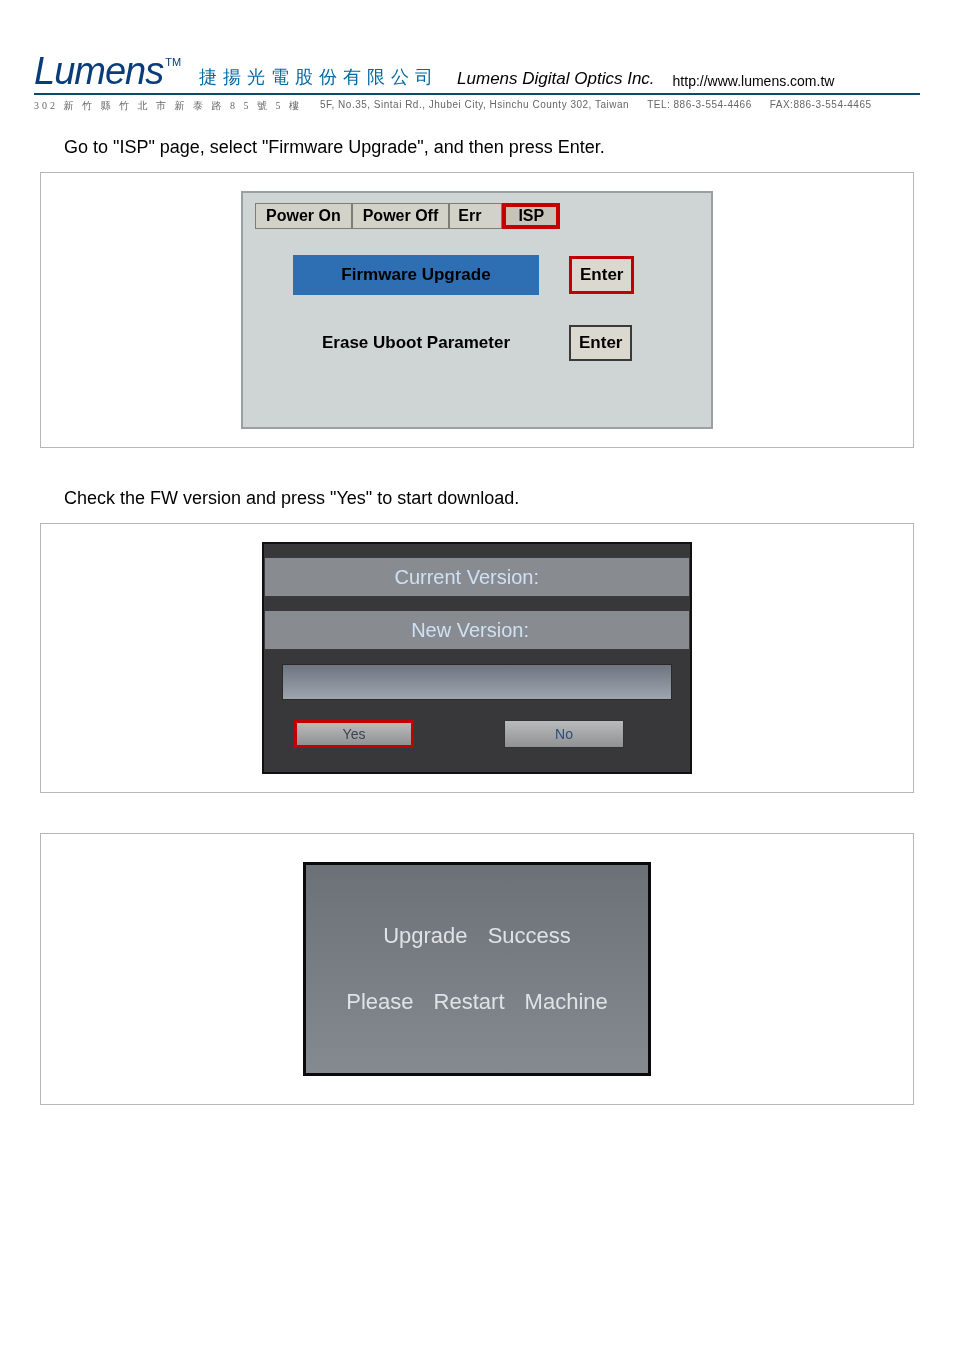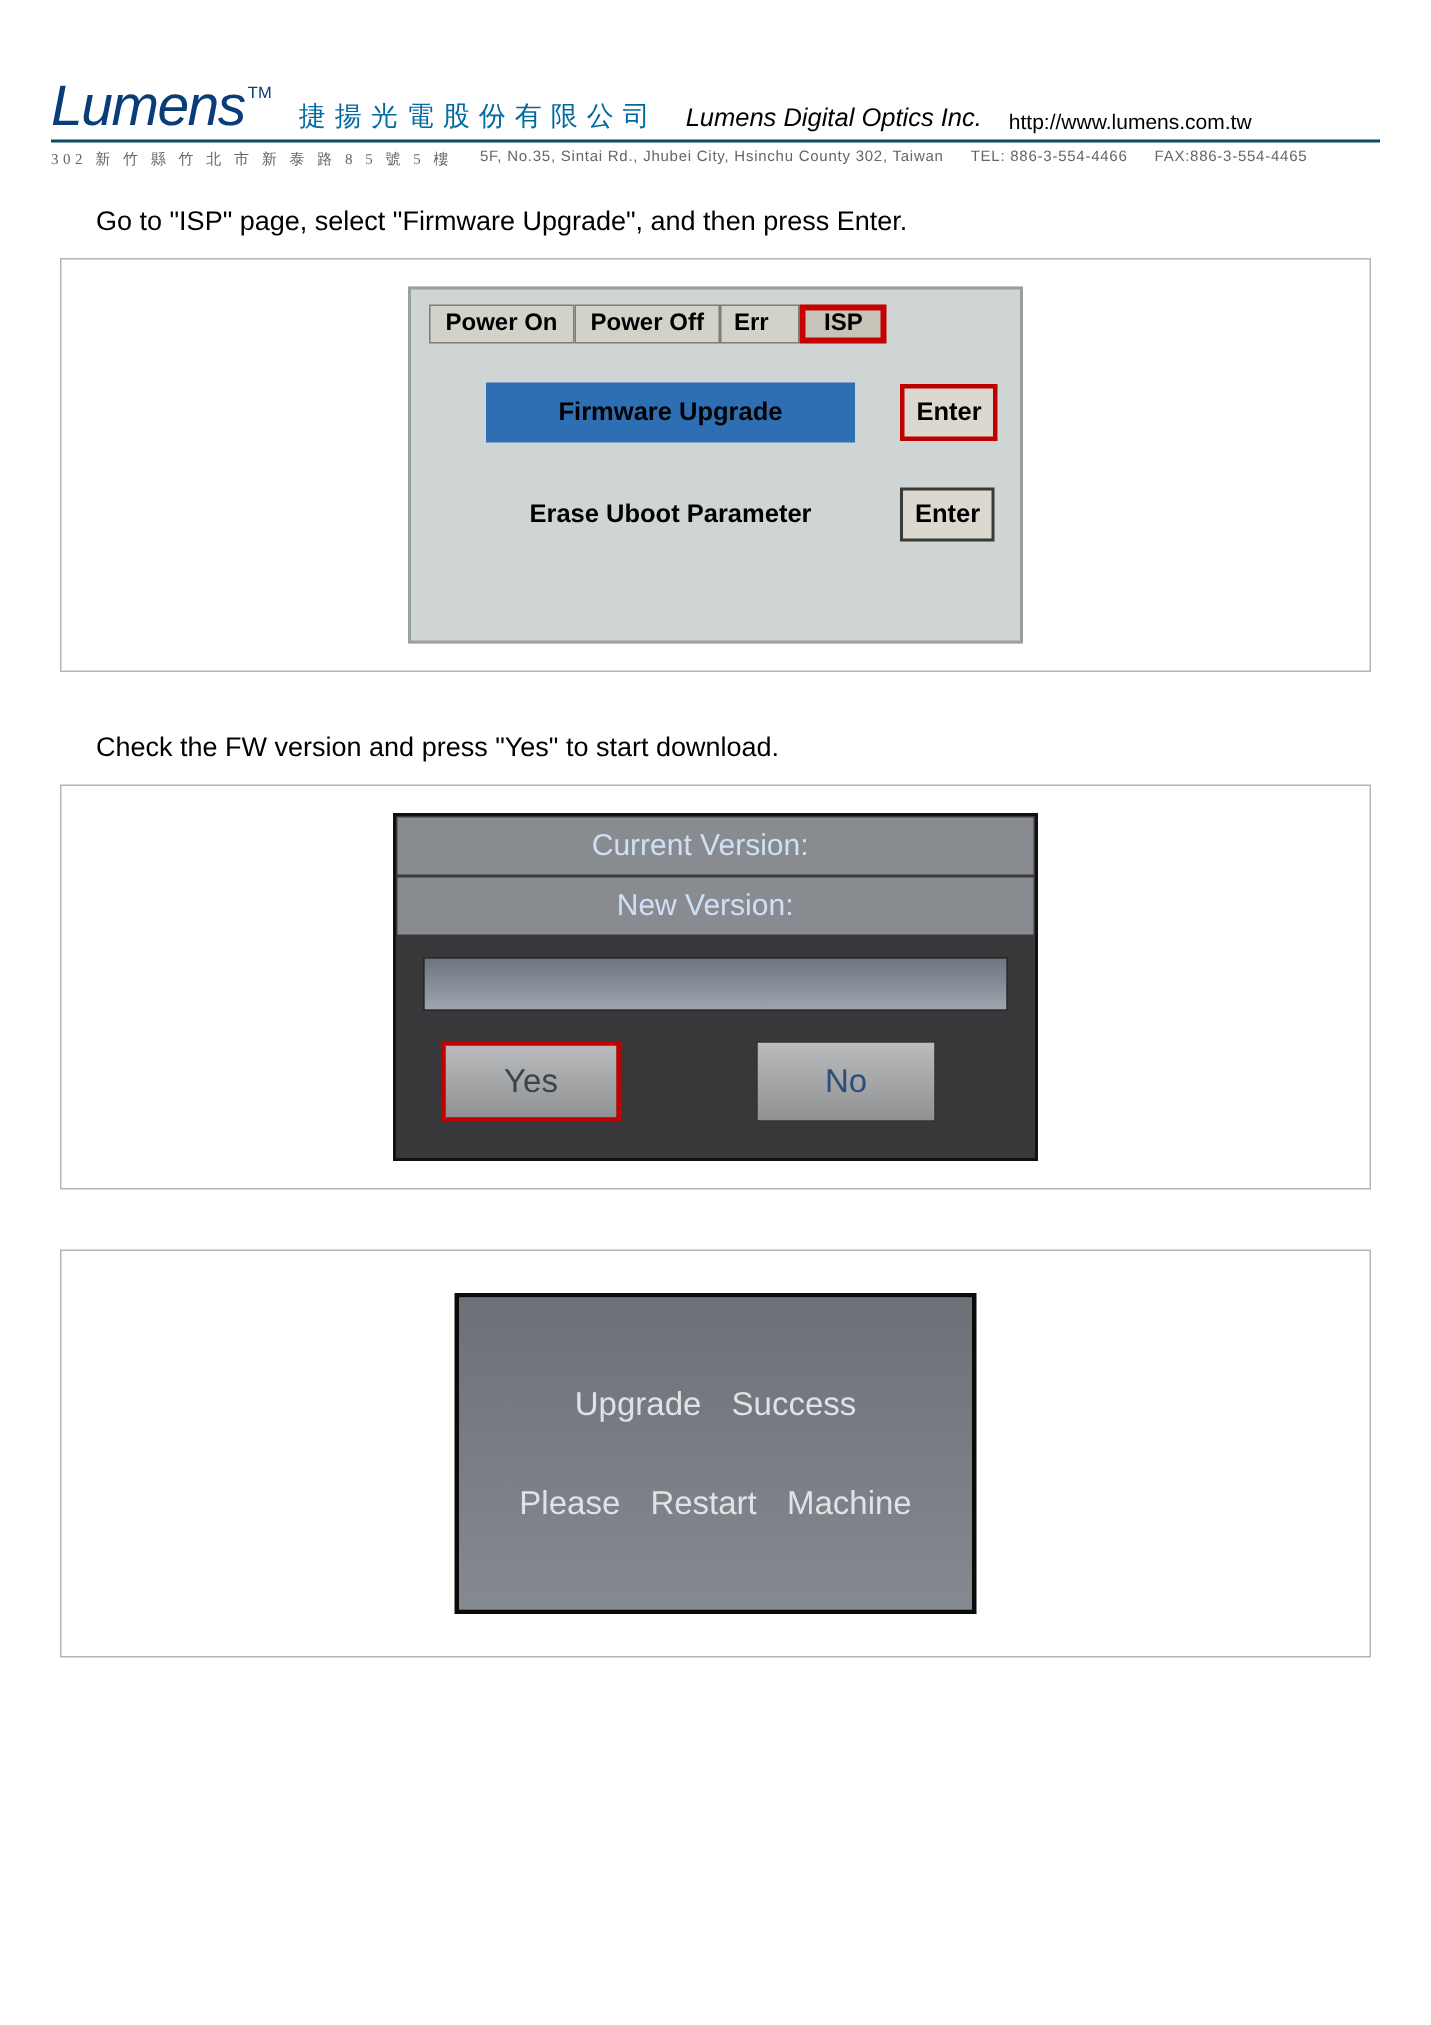--- a/index.html
+++ b/index.html
@@ -58,21 +58,21 @@
   }
   .fig-box {
     border: 1px solid #b6b6b6;
     margin: 0 6px 40px;
     padding: 18px;
     display: flex;
     justify-content: center;
     align-items: center;
   }
   .panel1 {
-    width: 410px;
+    width: 472px;
     height: 238px;
     background: #cfd4d4;
     border: 2px solid #9aa0a0;
     position: relative;
     padding: 10px 12px;
   }
   .tabbar { display:flex; margin-bottom: 26px;}
   .tab {
     background: #d3d2c9;
     border:1px solid #7d7d72;
@@ -121,36 +121,37 @@
   .verrow {
     background: #888c91;
     height: 40px;
     border: 1px solid #3a3a3a;
     display:flex;
     align-items:center;
     justify-content:flex-end;
     padding-right: 150px;
     color:#cfe0f4;
     font-size: 20px;
+    margin-top: 13px;
   }
   .verrow.new { padding-right: 160px;}
   .progress {
     height: 36px;
     background: linear-gradient(#6e7581,#9da5ad);
     border:1px solid #2a2a2a;
     margin: 14px 18px 20px;
   }
   .btnrow { display:flex; padding: 0 30px 24px; gap: 90px; }
   .btn2 {
     flex: 0 0 120px;
-    height: 54px;
+    height: 28px;
     background: linear-gradient(#b9bbbd,#8f9193);
     border:1px solid #333;
     color:#3a444f;
-    font-size:22px;
+    font-size:14px;
     display:flex; align-items:center; justify-content:center;
   }
   .btn2.yes { border: 3px solid #c20000; }
   .btn2.no { color:#2d4e78; }
   .panel3 {
     width: 348px;
     height: 214px;
     background: linear-gradient(#6c7177,#848a90);
     border: 3px solid #0a0a0a;
     display:flex; flex-direction:column; align-items:center; justify-content:center;

